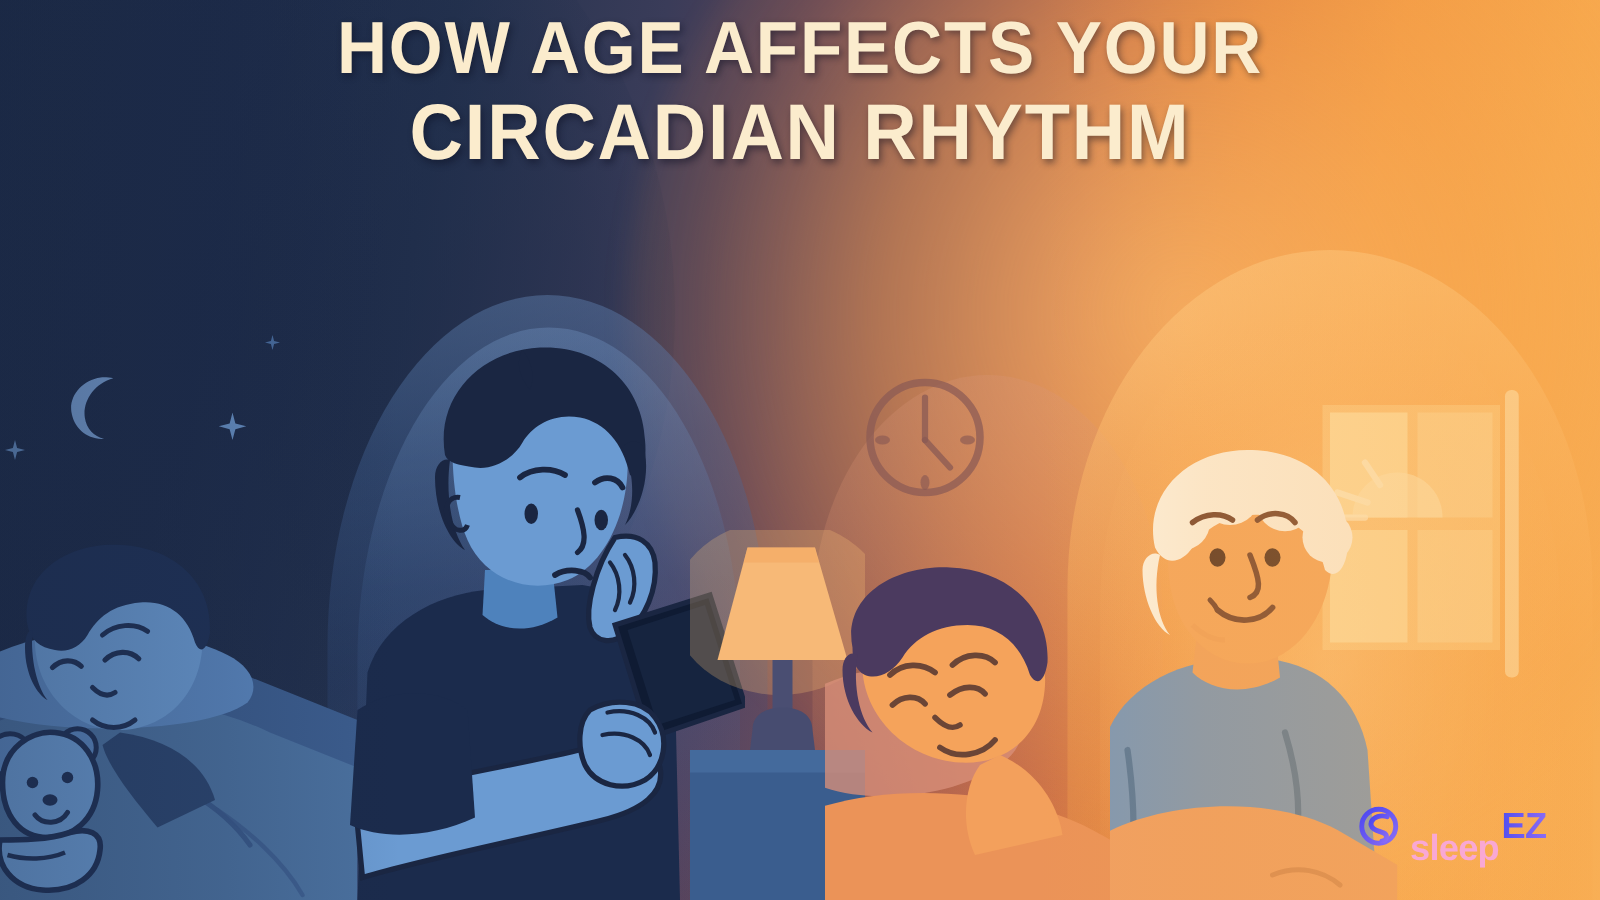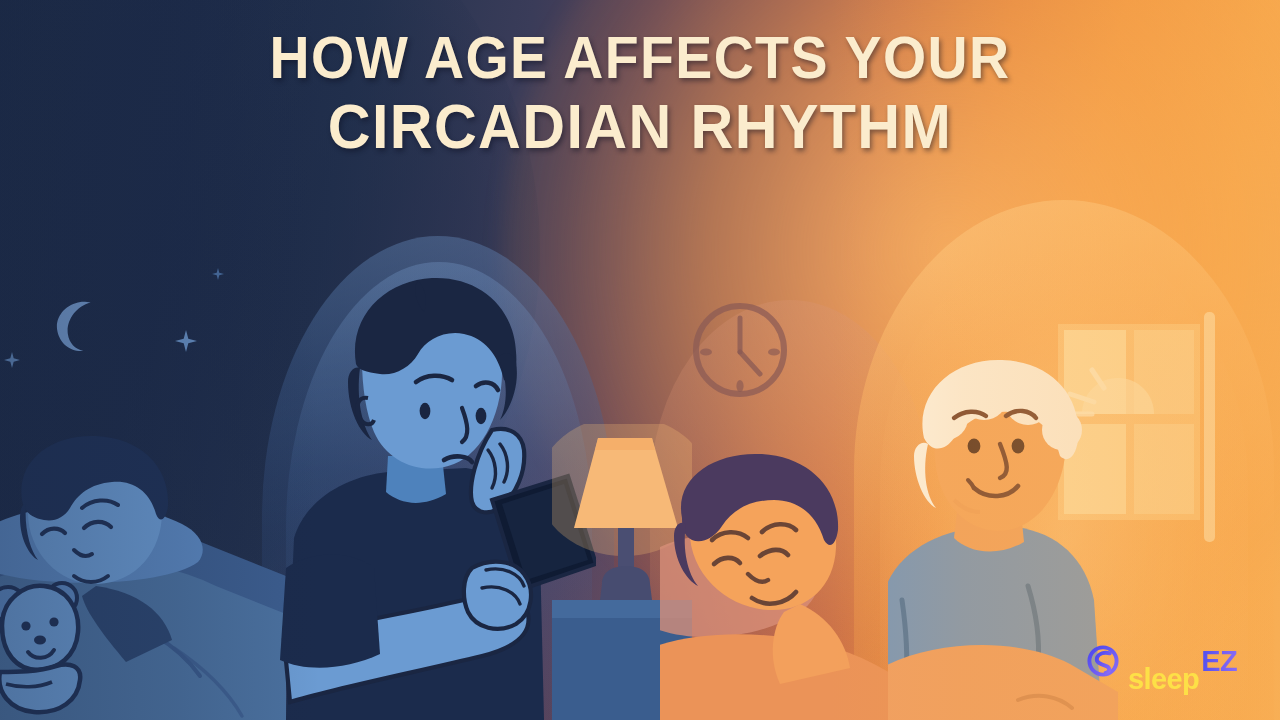--- a/index.html
+++ b/index.html
@@ -88,21 +88,21 @@
     left:650px; top:300px; width:280px; height:420px;
     border-radius:50% 50% 0 0 / 46% 46% 0 0;
     background:linear-gradient(178deg,
       rgba(216,150,122,.28) 0%,
       rgba(222,140,98,.20) 50%,
       rgba(226,136,88,.10) 100%);
   }
 
   
   .title-wrap {
-    position:absolute; left:0; right:0; top:28px;
+    position:absolute; left:0; right:0; top:8px;
     text-align:center; z-index:40;
   }
   .title-line {
     display:block;
     color:#fbeccd;
     font-family:"Liberation Sans", sans-serif;
     font-weight:bold;
     letter-spacing:1.5px;
     line-height:1.02;
     text-shadow:2px 3px 6px rgba(10,14,30,.45);
@@ -132,21 +132,21 @@
   .logo {
     position:absolute; left:1086px; top:628px;
     display:flex; align-items:center; gap:8px; z-index:60;
   }
   .logo-mark { width:34px; height:34px; flex:0 0 auto; }
   .logo-text {
     font-size:29px; font-weight:bold; letter-spacing:-.6px;
     font-family:"Liberation Sans", sans-serif;
     line-height:1;
   }
-  .logo-sleep { color:#fde047;margin-top:37px; }
+  .logo-sleep { color:#f9a8d4;margin-top:37px; }
   .logo-ez {
     background:linear-gradient(95deg,#4f4ef0 0%,#6e5bf2 45%,#8b6df5 100%);
     -webkit-background-clip:text; background-clip:text;
     -webkit-text-fill-color:transparent; color:#5c53f2;
   }
 
   
   .warm-veil {
     position:absolute; left:830px; top:0; width:450px; height:720px;
     background:linear-gradient(90deg,

